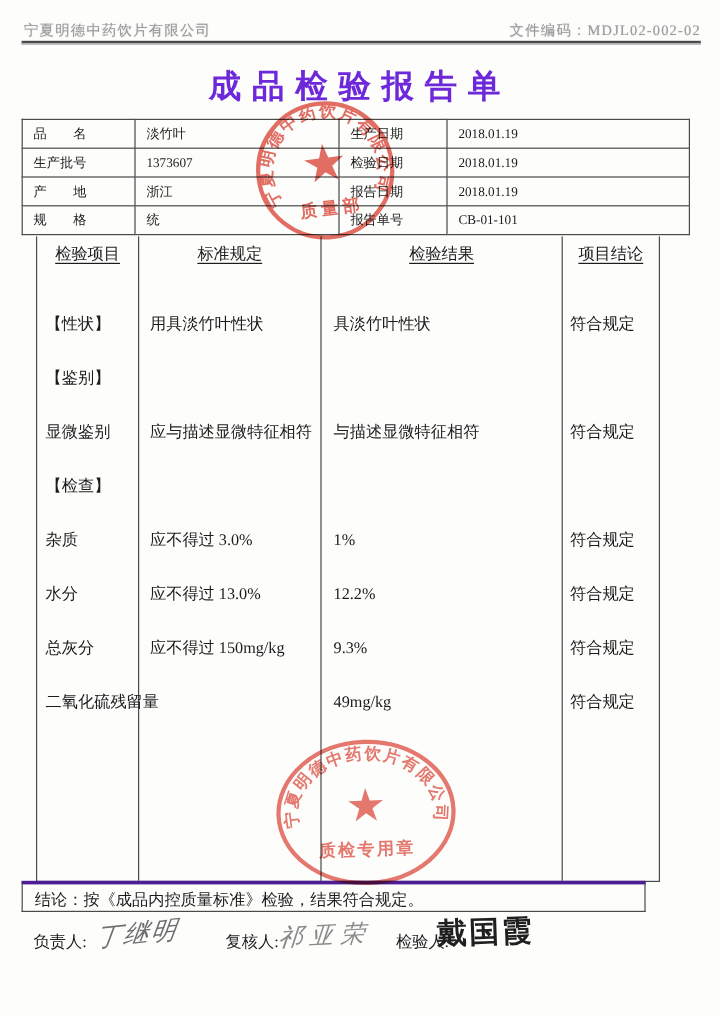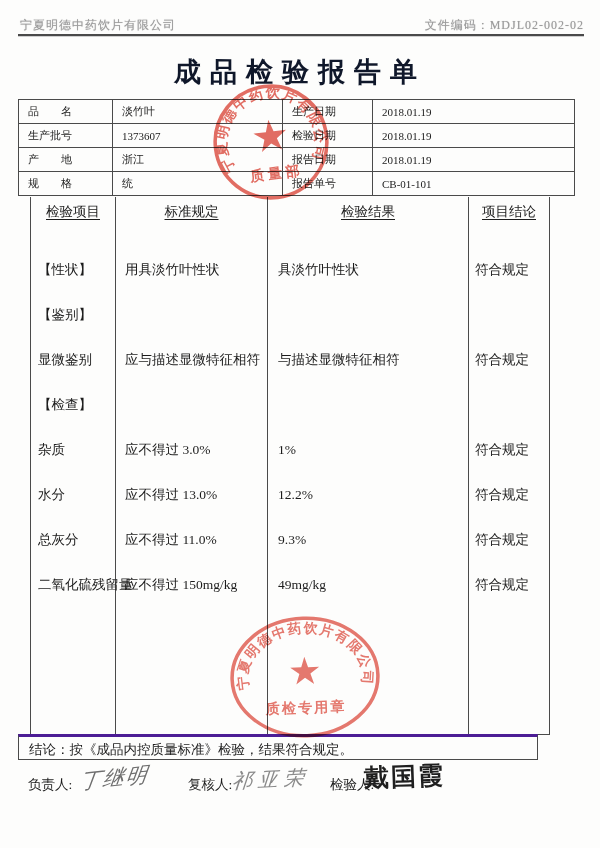--- a/index.html
+++ b/index.html
@@ -8,21 +8,21 @@
     font-family:"Liberation Serif","DejaVu Serif",serif;color:#1c1c1c;
   }
   
   .doc-header{position:absolute;top:17px;left:20px;right:16px;display:flex;
     justify-content:space-between;font-size:12px;color:#9b9b9b;letter-spacing:1px;
     text-shadow:0 0 1px #c4c4c4;}
   .header-rule{position:absolute;top:34px;left:18px;width:566px;height:2px;background:#4a4a4a;
     border-bottom:1px solid #cfcfcf;}
   
   .title{position:absolute;top:54px;left:0;width:600px;text-align:center;
-    font-size:27px;font-weight:bold;letter-spacing:9px;color:#0f172a;}
+    font-size:27px;font-weight:bold;letter-spacing:9px;color:#6d28d9;}
   
   .info-table{position:absolute;top:99px;left:18px;width:520px;border-collapse:collapse;
     table-layout:fixed;font-size:11px;}
   .info-table td{border:1px solid #4a4a4a;height:23px;padding:0 0 0 9px;white-space:nowrap;overflow:hidden;}
   .info-table .cA{width:84px;}
   .info-table .cB{width:160px;}
   .info-table .cC{width:80px;}
   .info-table .cD{width:192px;}
   
   .insp{position:absolute;top:197px;left:30px;width:520px;height:538px;
@@ -126,21 +126,20 @@
     </div>
 
     <div class="icol icol2">
       <div class="ihead">标准规定</div>
       <div class="iline">用具淡竹叶性状</div>
       <div class="iline"></div>
       <div class="iline">应与描述显微特征相符</div>
       <div class="iline"></div>
       <div class="iline">应不得过 3.0%</div>
       <div class="iline">应不得过 13.0%</div>
-      <div class="iline">应不得过 11.0%</div>
       <div class="iline">应不得过 150mg/kg</div>
     </div>
 
     <div class="icol icol3">
       <div class="ihead">检验结果</div>
       <div class="iline">具淡竹叶性状</div>
       <div class="iline"></div>
       <div class="iline">与描述显微特征相符</div>
       <div class="iline"></div>
       <div class="iline">1%</div>

